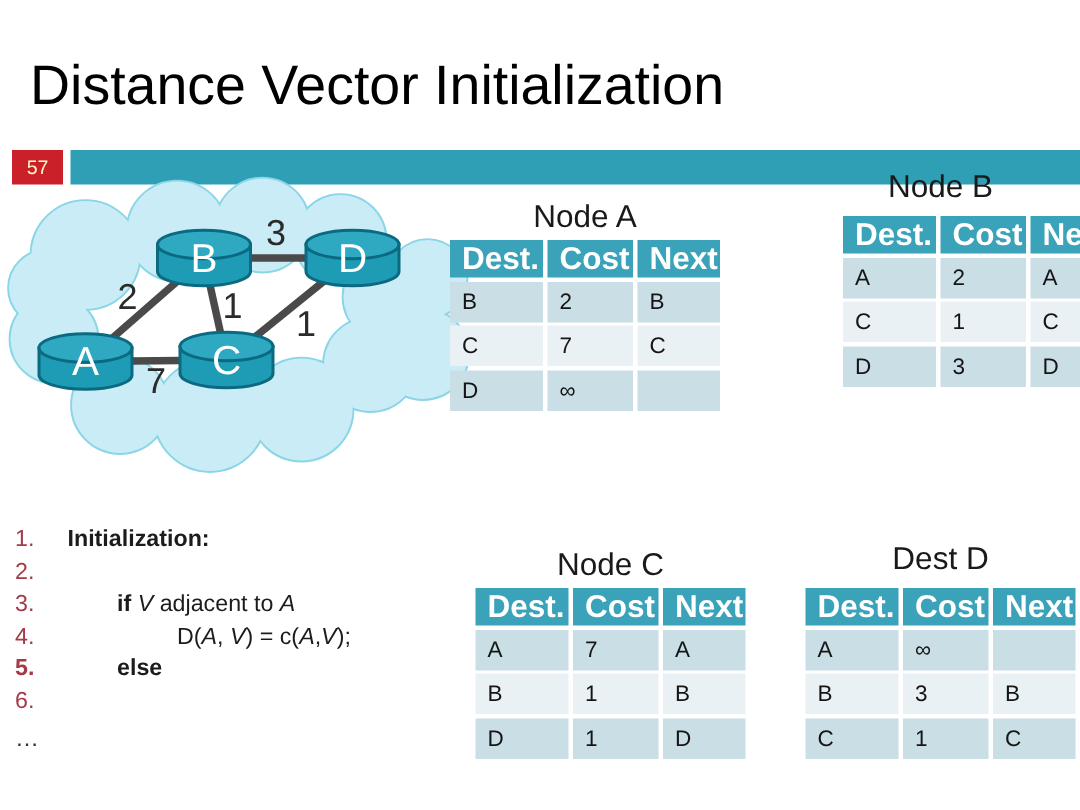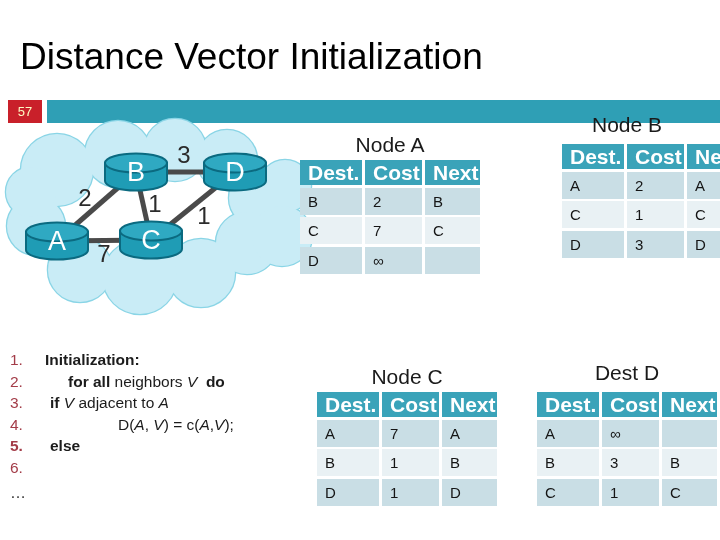--- a/index.html
+++ b/index.html
@@ -33,21 +33,21 @@
   .cell{display:flex;align-items:center;padding-left:8px;font-size:15px;color:#151515;}
   .cell.head{background:#3aa3b9;color:#ffffff;font-weight:bold;font-size:21px;}
   .cell.dk{background:#c9dee5;}
   .cell.lt{background:#e9f1f4;}
   
   #code-block{position:absolute;left:10px;top:349px;width:310px;font-size:15.5px;line-height:21.5px;color:#1c1c1c;}
   .code-line{position:relative;height:21.5px;white-space:pre;}
   .code-num{position:absolute;left:0;top:0;color:#a33c48;}
   .code-num.b{font-weight:bold;}
   .code-text{display:inline-block;}
-  .ind0{margin-left:35px}.ind1{margin-left:58px}.ind2{margin-left:40px}.ind3{margin-left:108px}
+  .ind0{margin-left:35px}.ind1{margin-left:58px}.ind2{margin-left:68px}.ind3{margin-left:108px}
   .b{font-weight:bold}.i{font-style:italic}
   .code-ellipsis{margin-top:4px;color:#333;font-size:16px;}
 </style>
 </head>
 <body>
 
 <div class="slide-title">Distance Vector Initialization</div>
 <div class="slide-num">57</div>
 <div class="title-bar"></div>
 
@@ -185,20 +185,20 @@
       <div class="cell lt">B</div>
       <div class="cell dk">C</div>
       <div class="cell dk">1</div>
       <div class="cell dk">C</div>
     </div>
 </div>
 
 <div id="code-block">
   <div id="code-lines">
       <div class="code-line"><span class="code-num">1.</span><span class="code-text ind0"><span class="b">Initialization:</span></span></div>
-      <div class="code-line"><span class="code-num">2.</span><span class="code-text ind1"><span class="b">for all</span><span> neighbors </span><span class="i">V</span><span>  </span><span class="b">do</span></span></div>
+      <div class="code-line"><span class="code-num">2.</span></div>
       <div class="code-line"><span class="code-num">3.</span><span class="code-text ind2"><span class="b">if</span><span> </span><span class="i">V</span><span> adjacent to </span><span class="i">A</span></span></div>
       <div class="code-line"><span class="code-num">4.</span><span class="code-text ind3"><span>D(</span><span class="i">A</span><span>, </span><span class="i">V</span><span>) = c(</span><span class="i">A</span><span>,</span><span class="i">V</span><span>);</span></span></div>
       <div class="code-line"><span class="code-num b">5.</span><span class="code-text ind2"><span class="b">else</span></span></div>
       <div class="code-line"><span class="code-num">6.</span></div>
     </div>
   <div class="code-ellipsis">…</div>
 </div>
 
 </body></html>

